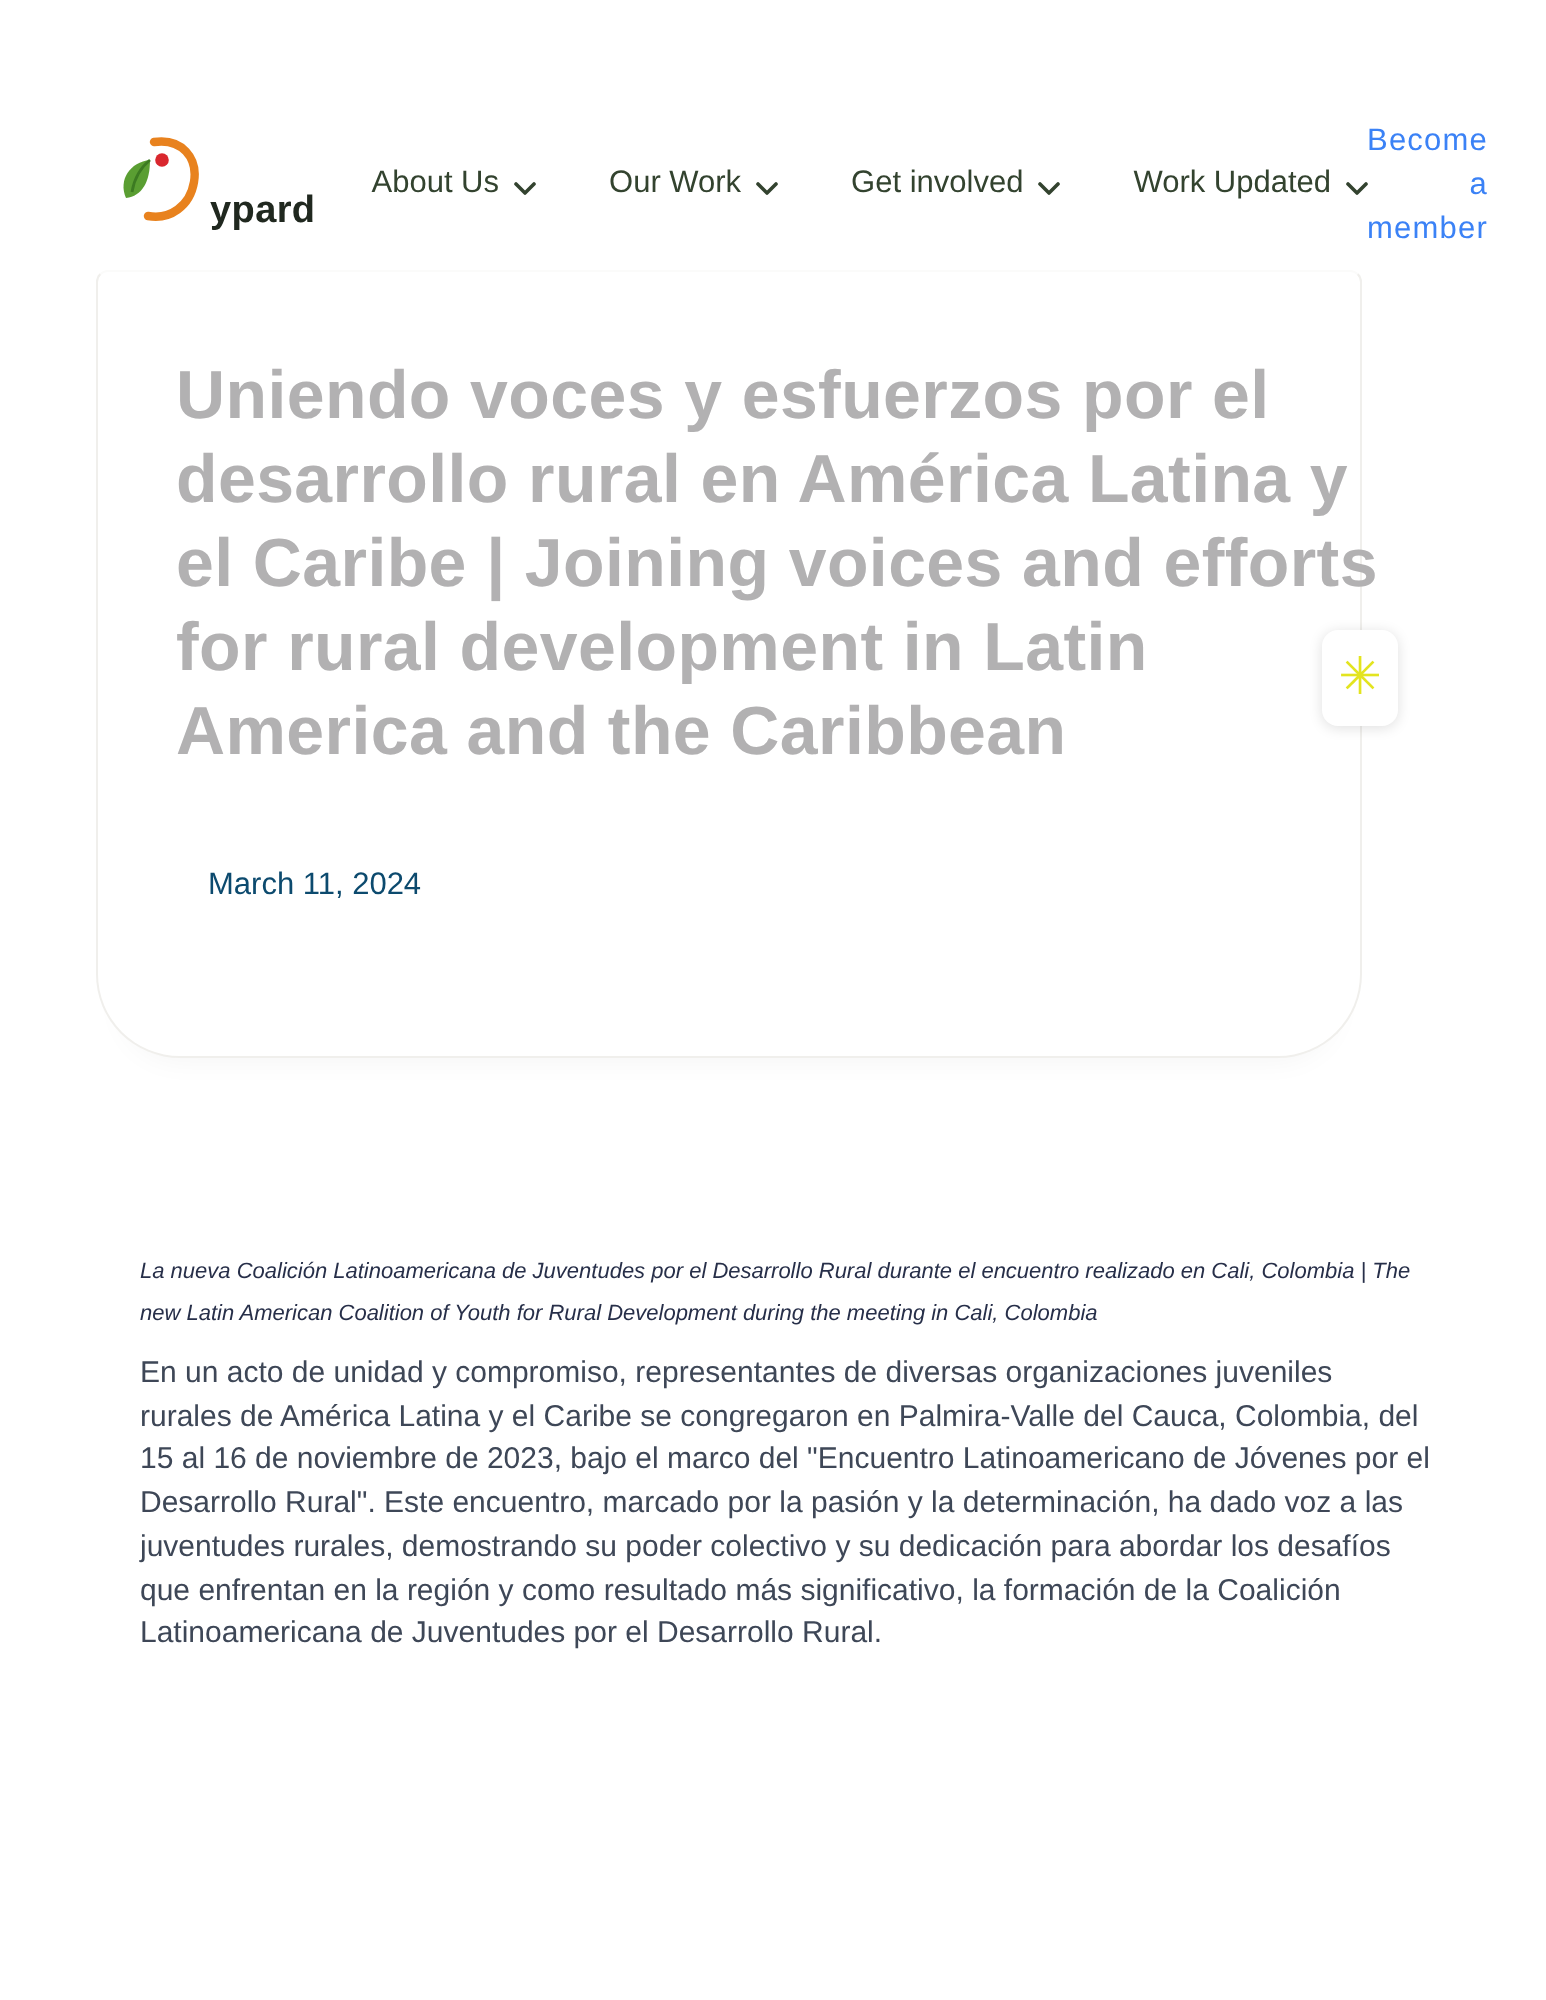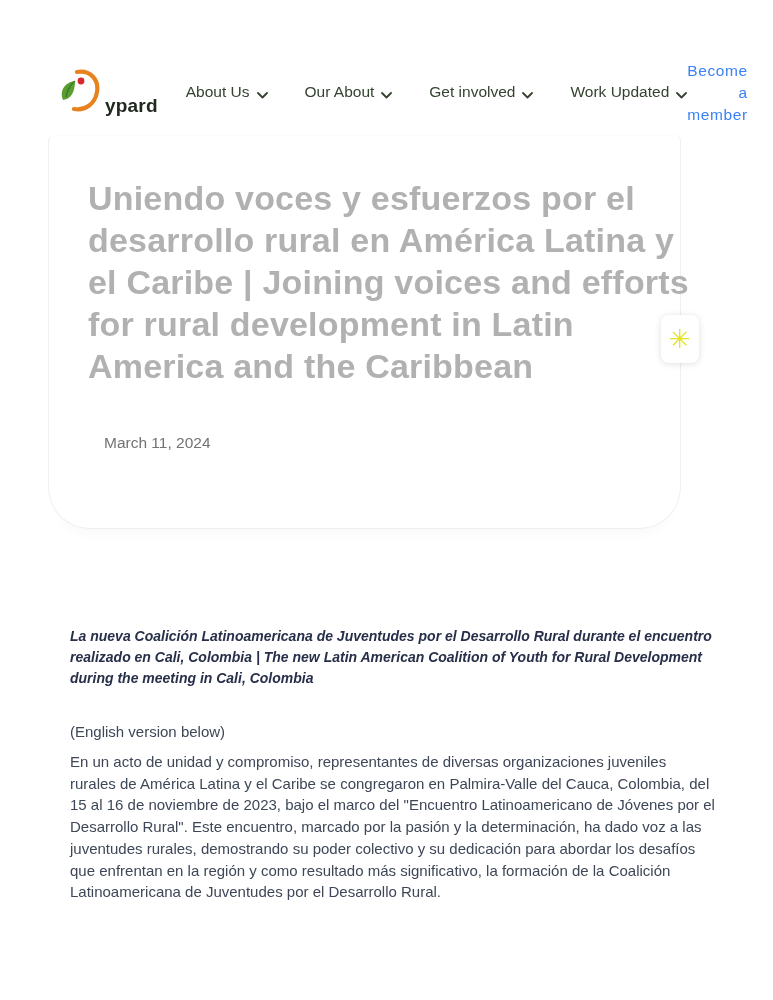--- a/index.html
+++ b/index.html
@@ -33,39 +33,39 @@
     border-radius:6px 6px 42px 42px;
     box-shadow:0 14px 16px -14px rgba(0,0,0,.05);
     box-sizing:border-box;
   }
   .hero-title{
     margin:41px 0 0 39px;width:660px;
     font-size:34px;line-height:42px;font-weight:700;color:#b2b1b2;
     letter-spacing:.2px;white-space:pre-line;
   }
   .hero-date{
-    margin:47px 0 0 55px;color:#737373;font-size:15.5px;font-weight:400;
+    margin:47px 0 0 55px;color:#0c4a6e;font-size:15.5px;font-weight:400;
   }
   .hero-badge{
     position:absolute;right:-19px;top:179px;width:38px;height:48px;
     background:#ffffff;border-radius:8px;
     box-shadow:0 1px 7px rgba(0,0,0,.13);
     display:flex;align-items:center;justify-content:center;cursor:pointer;
   }
   .hero-badge .asterisk{
     font-size:26px;line-height:1;color:#e3e41f;
     font-family:"DejaVu Sans",sans-serif;
   }
   
   .article{
     position:absolute;left:70px;top:626px;width:646px;color:#3e4757;
   }
   .caption{
-    font-weight:700;font-style:italic;color:#272f49;
-    font-size:14px;line-height:21px;margin:0;
+    font-weight:400;font-style:italic;color:#272f49;
+    font-size:11px;line-height:21px;margin:0;
   }
   .english-note{font-size:15px;line-height:22px;margin:32px 0 0 0;}
   .dateline{font-size:15px;line-height:22px;margin:7px 0 0 0;}
   .body-par{font-size:15px;line-height:21.7px;margin:8px 0 0 0;}
 </style>
 </head>
 <body>
 
 <div class="header">
   <div class="logo">
@@ -83,21 +83,21 @@
   <div class="nav">
     <div class="nav-item">
       <span>About Us</span>
       <span class="chev">
         <svg width="11" height="7" viewBox="0 0 11 7">
             <path d="M1 1 L5.5 5.5 L10 1" fill="none" stroke="#33432f" stroke-width="1.8" stroke-linecap="round" stroke-linejoin="round"></path>
           </svg>
       </span>
     </div>
     <div class="nav-item">
-      <span>Our About</span>
+      <span>Our Work</span>
       <span class="chev">
         <svg width="11" height="7" viewBox="0 0 11 7">
             <path d="M1 1 L5.5 5.5 L10 1" fill="none" stroke="#33432f" stroke-width="1.8" stroke-linecap="round" stroke-linejoin="round"></path>
           </svg>
       </span>
     </div>
     <div class="nav-item">
       <span>Get involved</span>
       <span class="chev">
         <svg width="11" height="7" viewBox="0 0 11 7">
@@ -126,15 +126,14 @@
 for rural development in Latin
 America and the Caribbean</h1>
   <div class="hero-date">March 11, 2024</div>
   <div class="hero-badge">
     <span class="asterisk">✳</span>
   </div>
 </div>
 
 <div class="article">
   <p class="caption">La nueva Coalición Latinoamericana de Juventudes por el Desarrollo Rural durante el encuentro realizado en Cali, Colombia | The new Latin American Coalition of Youth for Rural Development during the meeting in Cali, Colombia</p>
-  <p class="english-note">(English version below)</p>
   <p class="body-par">En un acto de unidad y compromiso, representantes de diversas organizaciones juveniles rurales de América Latina y el Caribe se congregaron en Palmira-Valle del Cauca, Colombia, del 15 al 16 de noviembre de 2023, bajo el marco del "Encuentro Latinoamericano de Jóvenes por el Desarrollo Rural". Este encuentro, marcado por la pasión y la determinación, ha dado voz a las juventudes rurales, demostrando su poder colectivo y su dedicación para abordar los desafíos que enfrentan en la región y como resultado más significativo, la formación de la Coalición Latinoamericana de Juventudes por el Desarrollo Rural.</p>
 </div>
 
 </body></html>

